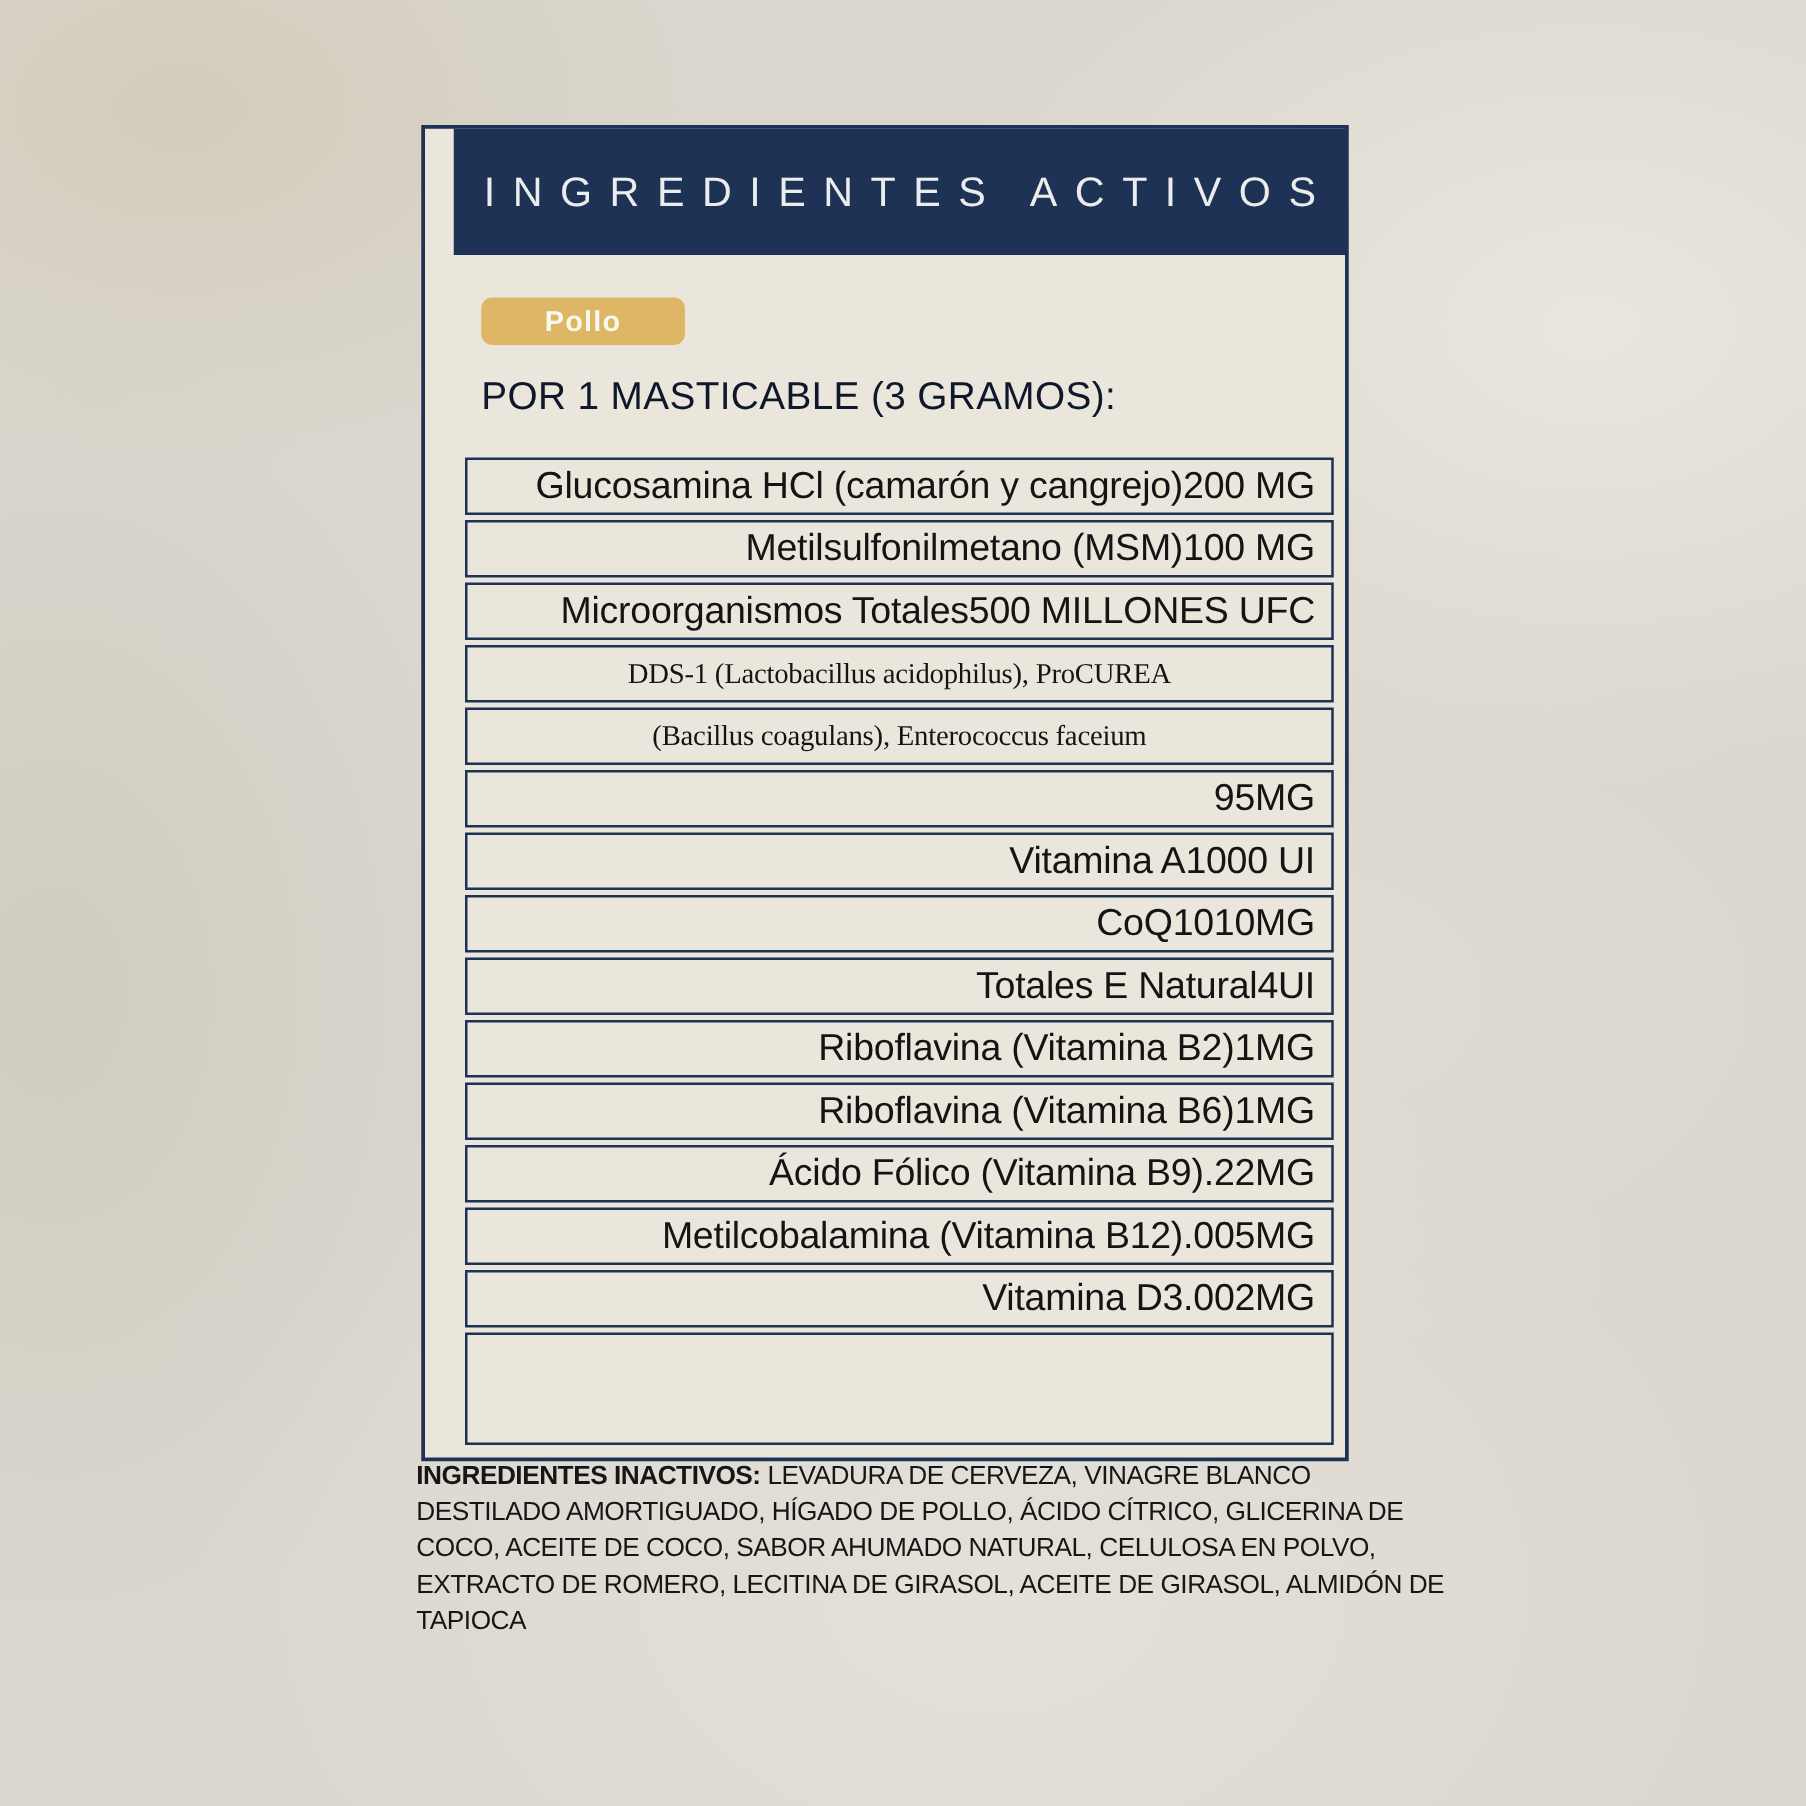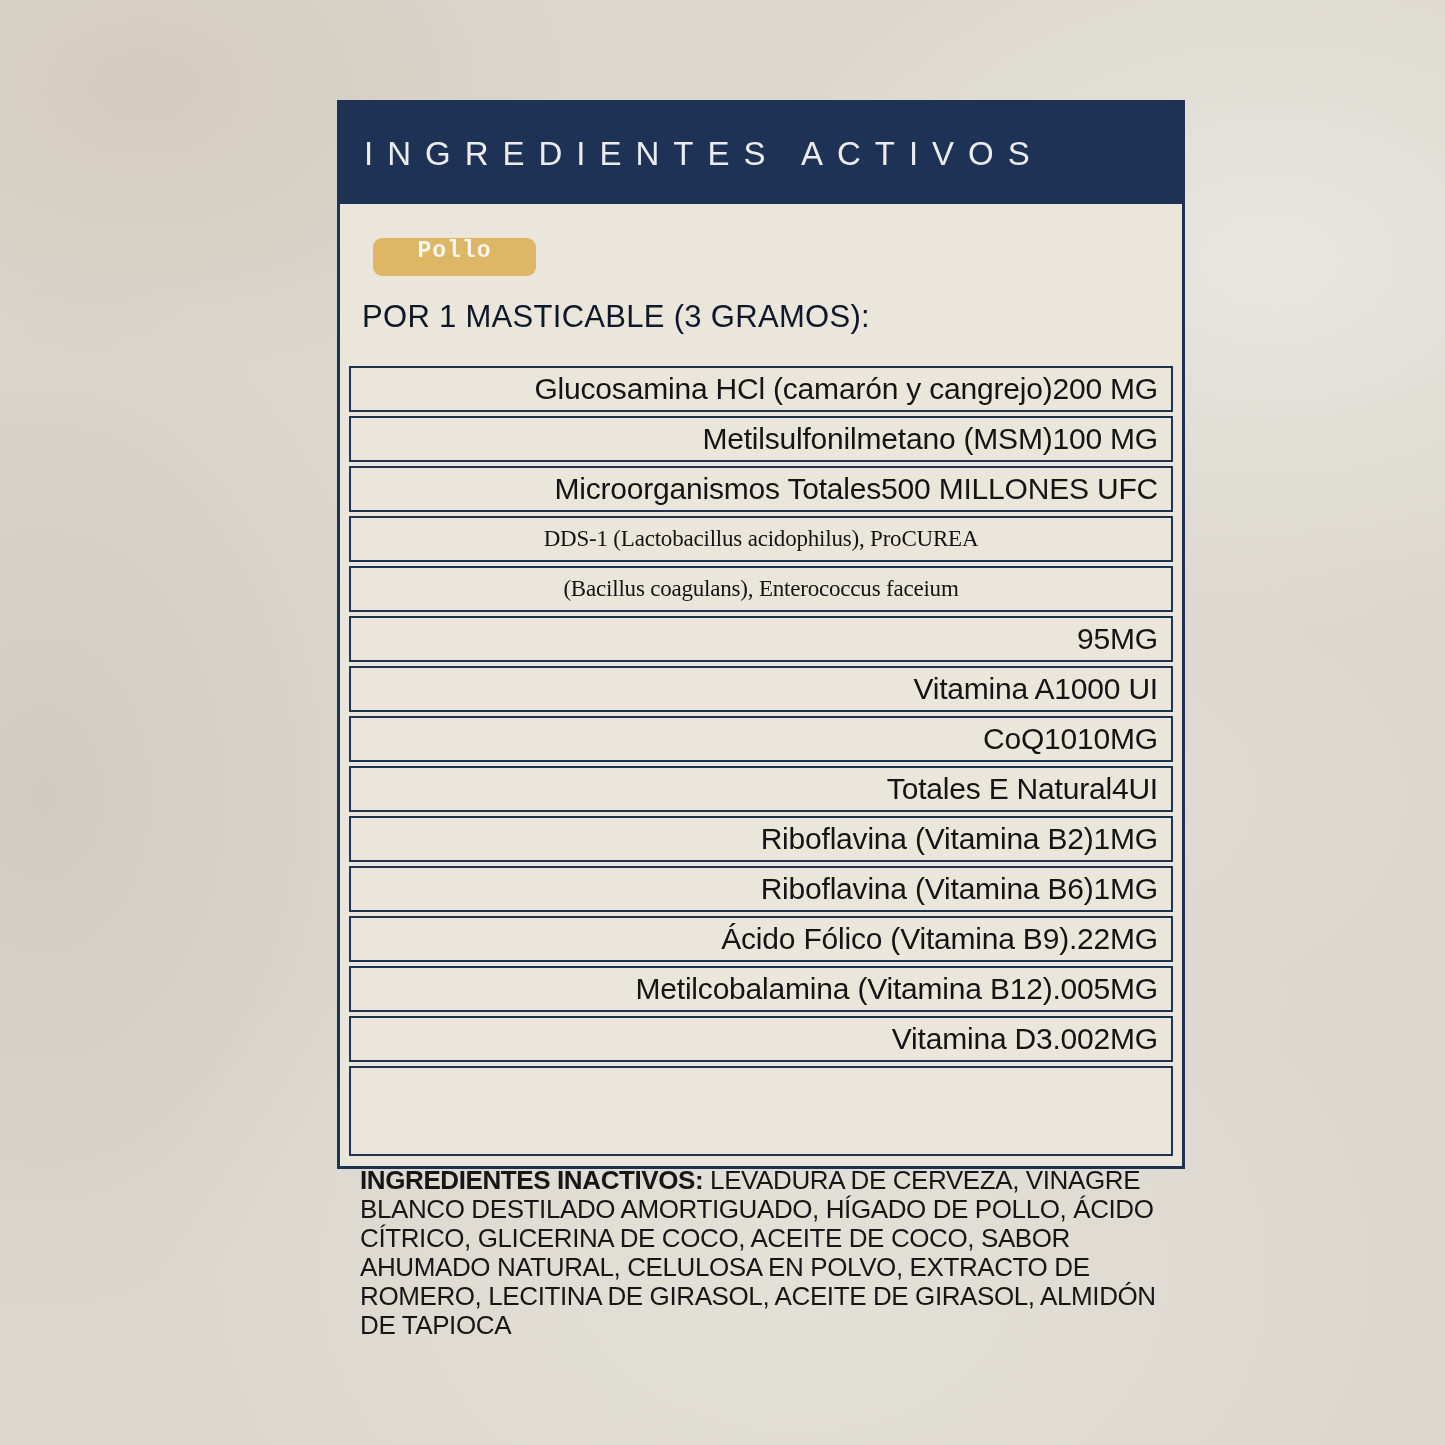--- a/index.html
+++ b/index.html
@@ -8,55 +8,55 @@
     font-family:"Liberation Sans",sans-serif;
     background-color:#dbd7ce;
     background-image:
       radial-gradient(ellipse 620px 420px at 10% 6%, rgba(205,195,176,0.55), transparent 70%),
       radial-gradient(ellipse 760px 520px at 88% 18%, rgba(240,238,232,0.65), transparent 72%),
       radial-gradient(ellipse 900px 650px at 55% 88%, rgba(234,231,223,0.6), transparent 72%),
       radial-gradient(ellipse 520px 760px at 3% 55%, rgba(196,190,178,0.45), transparent 70%),
       radial-gradient(ellipse 700px 420px at 70% 55%, rgba(228,225,217,0.5), transparent 72%);
   }
   .label-card{
-    position:absolute;left:337px;top:100px;width:848px;box-sizing:border-box;
-    border:3px solid var(--navy);background:var(--paper);
+    position:absolute;left:337px;top:100px;width:742px;box-sizing:border-box;
+    border:3px solid var(--navy);background:var(--paper);padding-left:23px;
   }
   .label-header{
     background:var(--navy);height:101px;display:flex;align-items:center;
     padding-left:24px;
   }
   .label-title{
     color:#ececec;font-size:33px;font-weight:400;letter-spacing:14px;white-space:nowrap;
   }
   .label-body{padding:34px 9px 10px 9px;}
   .flavor-badge{
-    margin-left:24px;width:163px;height:38px;background:var(--gold);
-    border-radius:9px;display:flex;justify-content:center;font-family:Liberation Mono, monospace;
+    margin-left:13px;width:163px;height:38px;background:var(--gold);
+    border-radius:9px;display:flex;align-items:center;justify-content:center;
   }
   .flavor-badge span{
     color:#faf7ee;font-weight:700;font-size:23px;letter-spacing:1px;
   }
   .serving-heading{
     margin:23px 0 0 13px;font-size:31px;font-weight:400;color:#0f172a;letter-spacing:0.3px;
   }
   .ingredients-table{margin-top:31px;}
   .row{
     box-sizing:border-box;border:2px solid var(--navy);background:var(--paper);
     margin-bottom:4px;display:flex;align-items:center;justify-content:flex-end;
     padding:0 13px;height:46px;color:#141414;
   }
   .row-main .row-name{font-size:30px;letter-spacing:-0.2px;white-space:nowrap;}
   .row-amount{font-size:30px;letter-spacing:-0.2px;white-space:nowrap;}
   .row-sub{justify-content:center;font-family:Liberation Serif, serif;}
   .row-sub .row-name{font-size:23px;letter-spacing:-0.2px;}
   .row-empty{height:90px;margin-bottom:0;}
   .inactive{
-    position:absolute;left:360px;top:1166px;width:833px;margin:0;
-    font-size:26px;line-height:29px;letter-spacing:-0.4px;color:#161616;
+    position:absolute;left:333px;top:1166px;width:833px;margin:0;
+    font-size:21px;line-height:29px;letter-spacing:-0.4px;color:#161616;
   }
   .inactive .lead{font-weight:700;}
 </style>
 </head>
 <body>
 
 <div class="label-card">
   <div class="label-header">
     <span class="label-title">INGREDIENTES ACTIVOS</span>
   </div>

